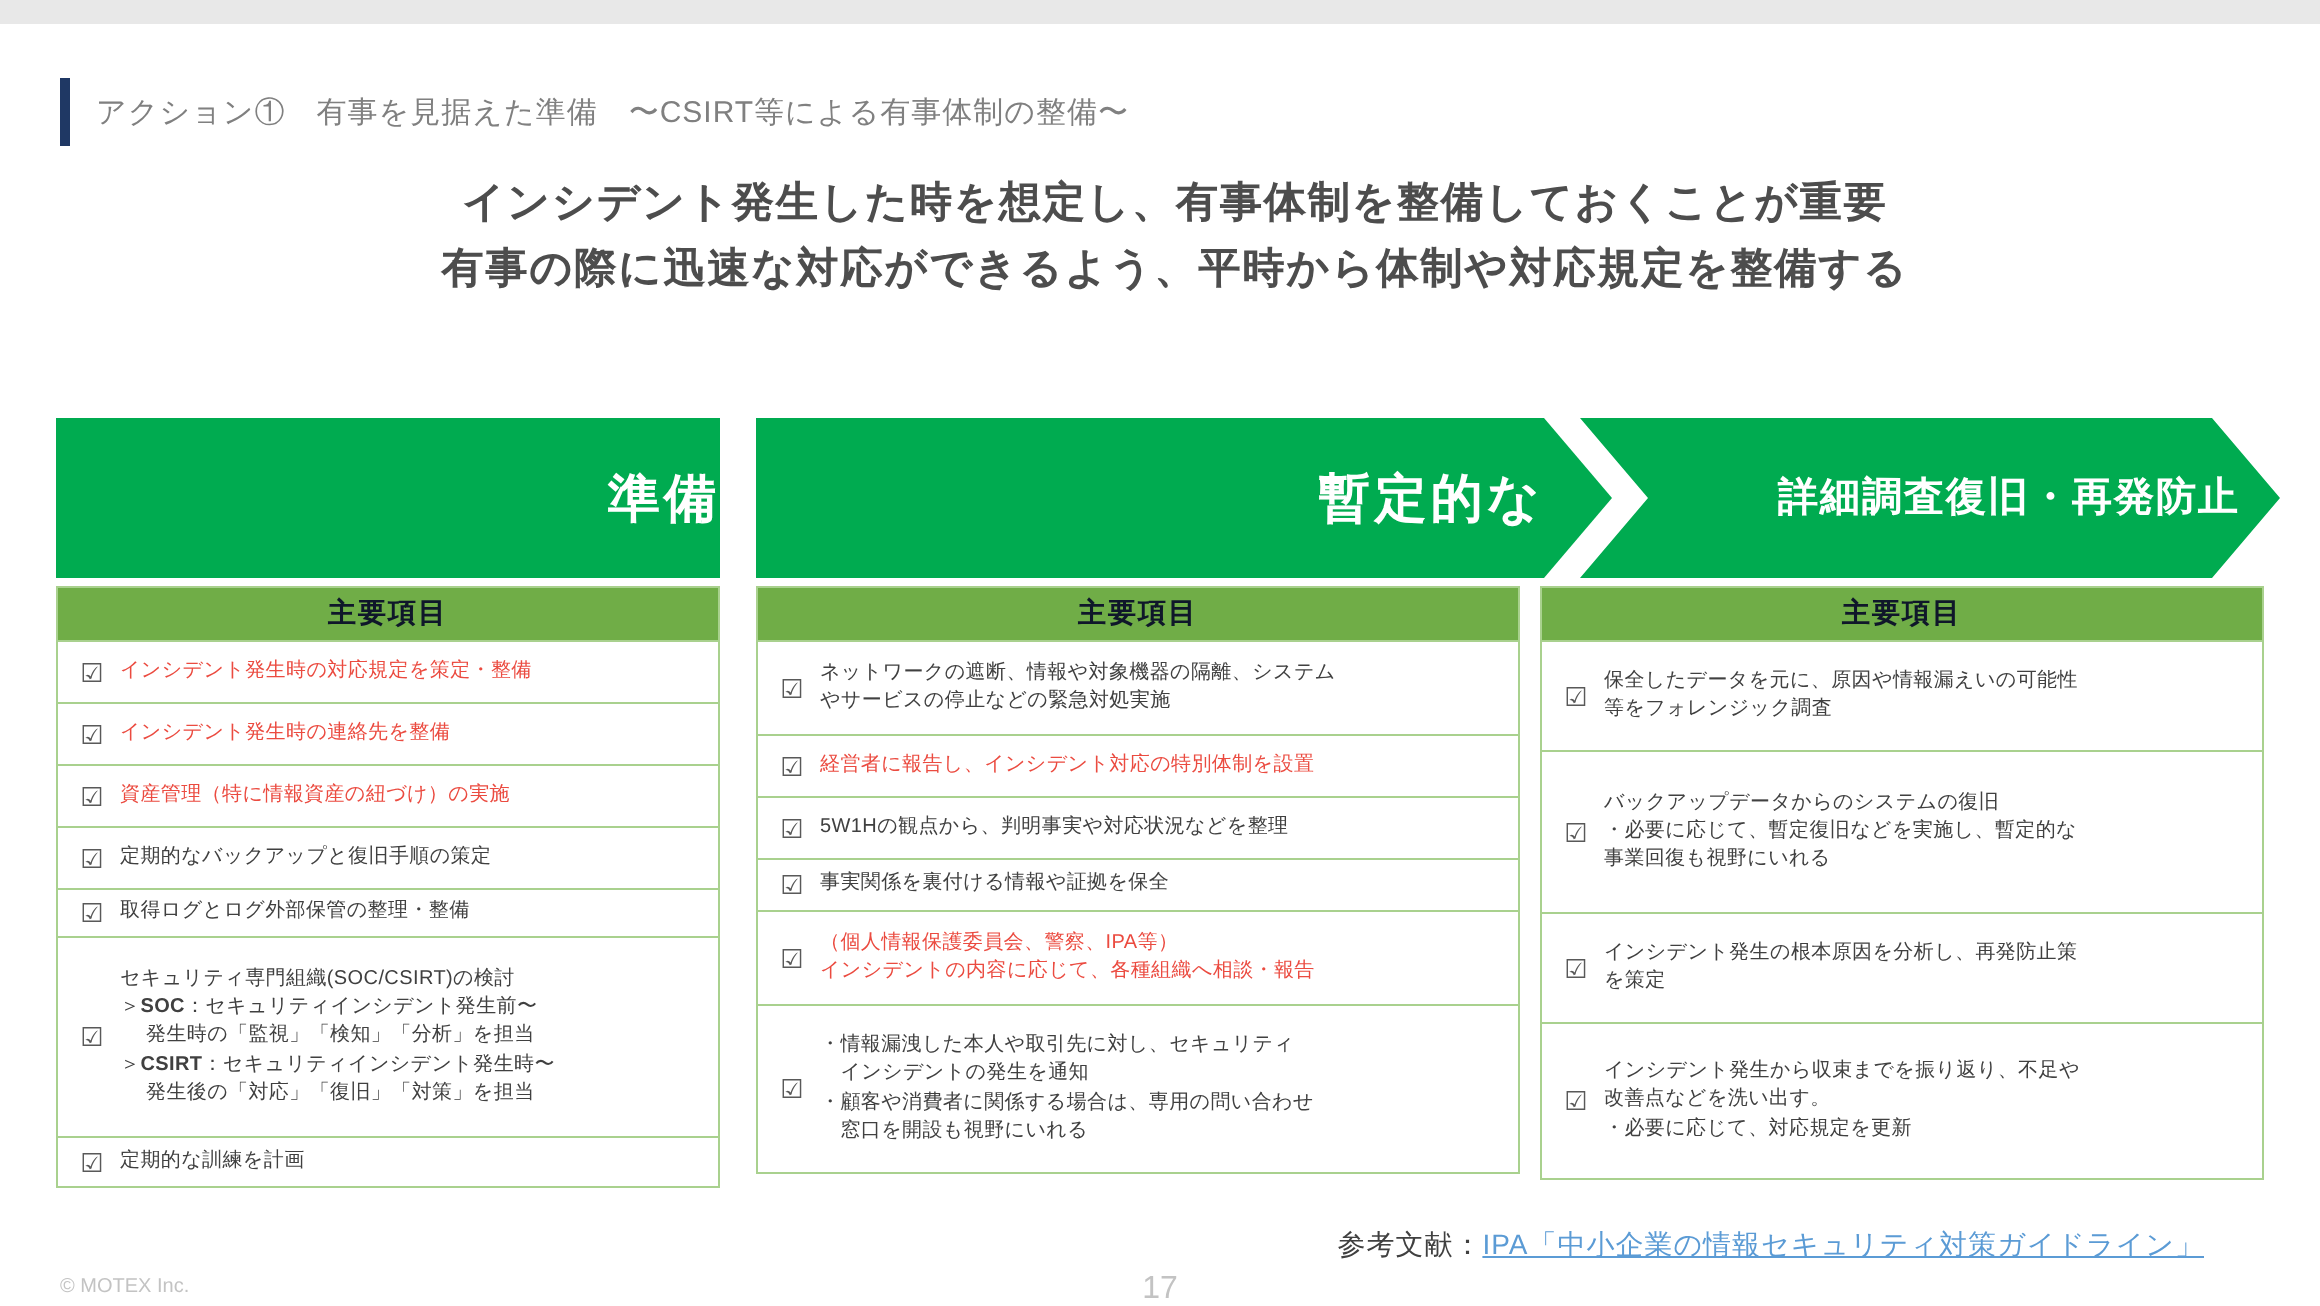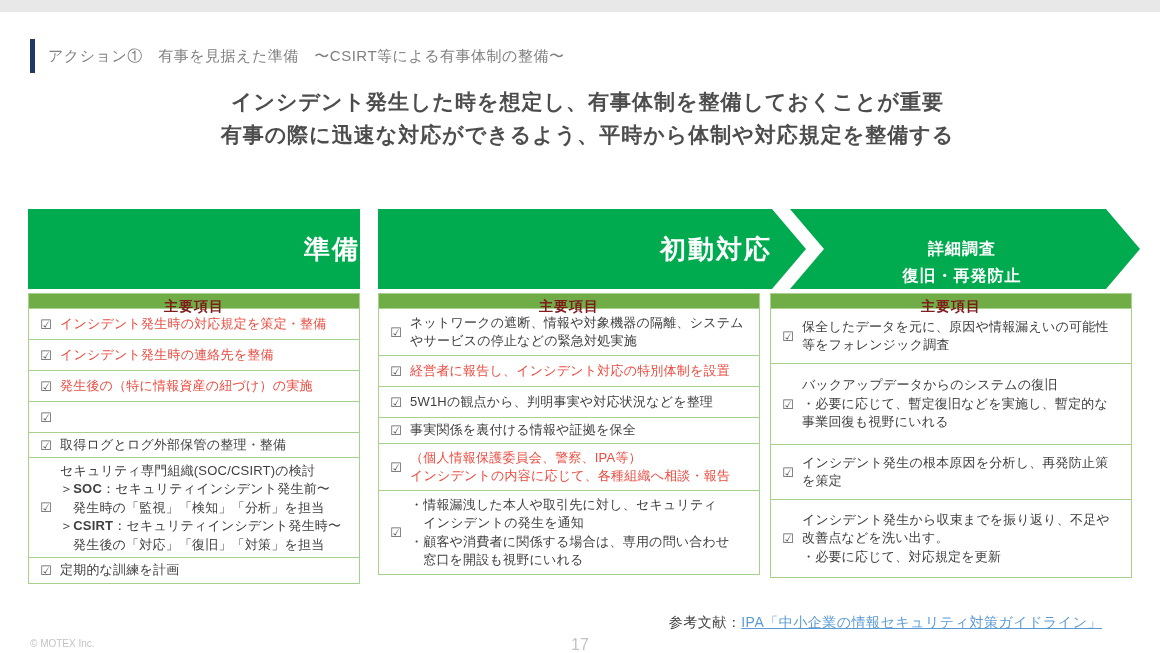--- a/index.html
+++ b/index.html
@@ -15,33 +15,33 @@
   .topbar-text { font-size:15px; color:var(--graytext,#808080); letter-spacing:0.5px; }
   
   .title { position:absolute; top:73px; left:0; width:100%; text-align:center;
     font-size:21px; font-weight:bold; color:var(--titlegray,#4D4D4D); line-height:33px; letter-spacing:1px;padding-left:15px; }
   
   .phase { position:absolute; top:197px; height:80px; background:var(--green,#00AB50);
     color:#ffffff; font-weight:bold; display:flex; align-items:center; justify-content:flex-end; }
   .phase1 { left:28px; width:332px; font-size:26px; letter-spacing:2px; }
   .phase2 { left:378px; width:428px; font-size:26px; letter-spacing:2px; padding-right:34px;
     clip-path:polygon(0 0, calc(100% - 34px) 0, 100% 50%, calc(100% - 34px) 100%, 0 100%); }
-  .phase3 { left:790px; width:350px; font-size:16px; line-height:27px; text-align:center;
-    flex-direction:column; padding-left:14px; padding-right:20px; letter-spacing:1px;
+  .phase3 { left:790px; width:350px; font-size:20px; line-height:27px; text-align:center;
+    flex-direction:row; padding-left:14px; padding-right:20px; letter-spacing:1px;
     clip-path:polygon(0 0, calc(100% - 34px) 0, 100% 50%, calc(100% - 34px) 100%, 0 100%, 34px 50%); }
   
   .table { position:absolute; top:281px; border:1px solid var(--bgreen,#A9D18E); background:#fff; }
   .t1 { left:28px;  width:332px; }
   .t2 { left:378px; width:382px; }
   .t3 { left:770px; width:362px; }
-  .thead { background:var(--hgreen,#70AD47); color:#7f1d1d; font-weight:bold; font-size:14px;
-    text-align:center; height:14px; line-height:25px; letter-spacing:1px; }
+  .thead { background:var(--hgreen,#70AD47); color:#0f172a; font-weight:bold; font-size:14px;
+    text-align:center; height:26px; line-height:25px; letter-spacing:1px; }
   .trow { display:flex; align-items:center; border-top:1px solid var(--bgreen,#A9D18E); padding:3px 5px 3px 3px; }
   .chk { width:28px; flex-shrink:0; text-align:center; color:#595959; font-size:13px; }
-  .txt { flex:1; font-size:13px; color:#404040; line-height:1.42; letter-spacing:0.2px; }
+  .txt { flex:1; font-size:10px; color:#404040; line-height:1.42; letter-spacing:0.2px; }
   .red .txt, .txt.red { color:var(--red,#EB4B40); }
   .ind { padding-left:13px; }
   .txt b { font-weight:bold; }
   
   .reference { position:absolute; top:602px; right:58px; font-size:14px; color:#404040; letter-spacing:0.5px; }
   .ref-link { color:var(--blue,#5B9BD5); text-decoration:underline; cursor:pointer; }
   .copyright { position:absolute; left:30px; top:626px; font-size:10px; color:#C3C3C3; }
   .page-number { position:absolute; left:0; top:624px; width:100%; text-align:center;
     font-size:16px; color:#C3C3C3; pointer-events:none; }
 </style>
@@ -57,43 +57,44 @@
 
   <div class="title">
     <div>インシデント発生した時を想定し、有事体制を整備しておくことが重要</div>
     <div>有事の際に迅速な対応ができるよう、平時から体制や対応規定を整備する</div>
   </div>
 
   <div class="phase phase1">
     <span>準備</span>
   </div>
   <div class="phase phase2">
-    <span>初動対応</span>
+    <span>暫定的な</span>
   </div>
   <div class="phase phase3">
     <div>詳細調査</div>
     <div>復旧・再発防止</div>
   </div>
 
   <div class="table t1">
     <div class="thead">主要項目</div>
     <div class="trow" style="min-height:31px">
       <span class="chk">☑</span>
       <span class="txt red">インシデント発生時の対応規定を策定・整備</span>
     </div>
     <div class="trow" style="min-height:31px">
       <span class="chk">☑</span>
       <span class="txt red">インシデント発生時の連絡先を整備</span>
     </div>
     <div class="trow" style="min-height:31px">
       <span class="chk">☑</span>
-      <span class="txt red">発生後の（特に情報資産の紐づけ）の実施</span>
+      <span class="txt red">資産管理（特に情報資産の紐づけ）の実施</span>
     </div>
     <div class="trow" style="min-height:31px">
       <span class="chk">☑</span>
+      <span class="txt">定期的なバックアップと復旧手順の策定</span>
     </div>
     <div class="trow" style="min-height:24px">
       <span class="chk">☑</span>
       <span class="txt">取得ログとログ外部保管の整理・整備</span>
     </div>
     <div class="trow" style="min-height:100px">
       <span class="chk">☑</span>
       <span class="txt">
         <div>セキュリティ専門組織(SOC/CSIRT)の検討</div>
         <div><span>＞</span><b>SOC</b><span>：セキュリティインシデント発生前〜</span></div>

